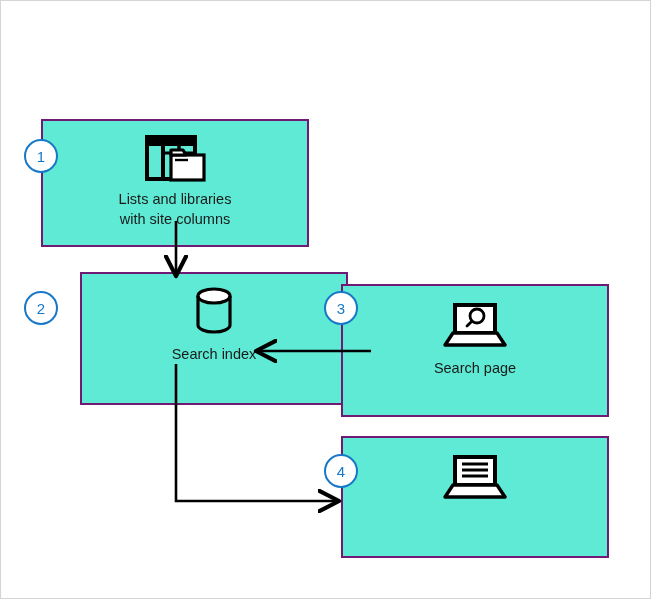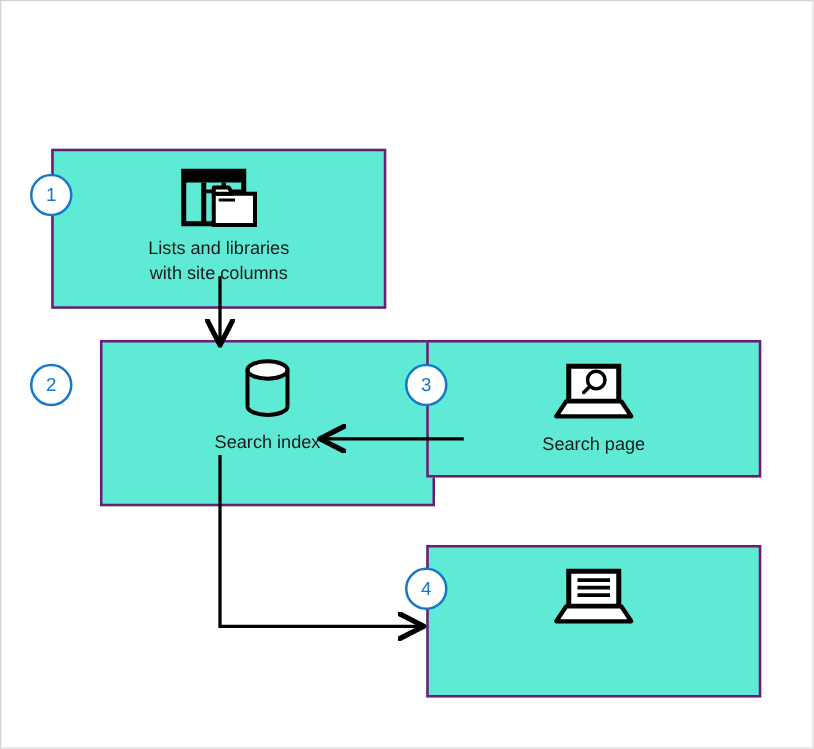--- a/index.html
+++ b/index.html
@@ -142,21 +142,21 @@
           <ellipse cx="22" cy="10" rx="16" ry="7" fill="#fff" stroke="#000" stroke-width="3.2"></ellipse>
           <path d="M6,10 L6,39" fill="none" stroke="#000" stroke-width="3.2"></path>
           <path d="M38,10 L38,39" fill="none" stroke="#000" stroke-width="3.2"></path>
           <path d="M6,39 A16,7 0 0 0 38,39" fill="none" stroke="#000" stroke-width="3.2"></path>
         </svg>
       </div>
       <div class="node-label" style="top:70px;">Search index</div>
     </div>
     <div class="badge" style="left:23px; top:205px;">2</div>
 
-    <div class="node" style="left:340px; top:186px; width:268px; height:110px;">
+    <div class="node" style="left:340px; top:198px; width:268px; height:133px;">
       <div class="node-icon" style="top:12px; height:52px;">
         <svg width="64" height="50" viewBox="0 0 64 50">
           <rect x="12" y="5" width="40" height="28" fill="#fff" stroke="#000" stroke-width="4"></rect>
           <path d="M10,33 L54,33 L62,45 L2,45 Z" fill="#fff" stroke="#000" stroke-width="3.4" stroke-linejoin="round"></path>
           <circle cx="34" cy="16" r="7" fill="none" stroke="#000" stroke-width="2.8"></circle>
           <line x1="28.6" y1="21.4" x2="24" y2="26" stroke="#000" stroke-width="2.8" stroke-linecap="round"></line>
         </svg>
       </div>
       <div class="node-label" style="top:72px;">Search page</div>
     </div>

